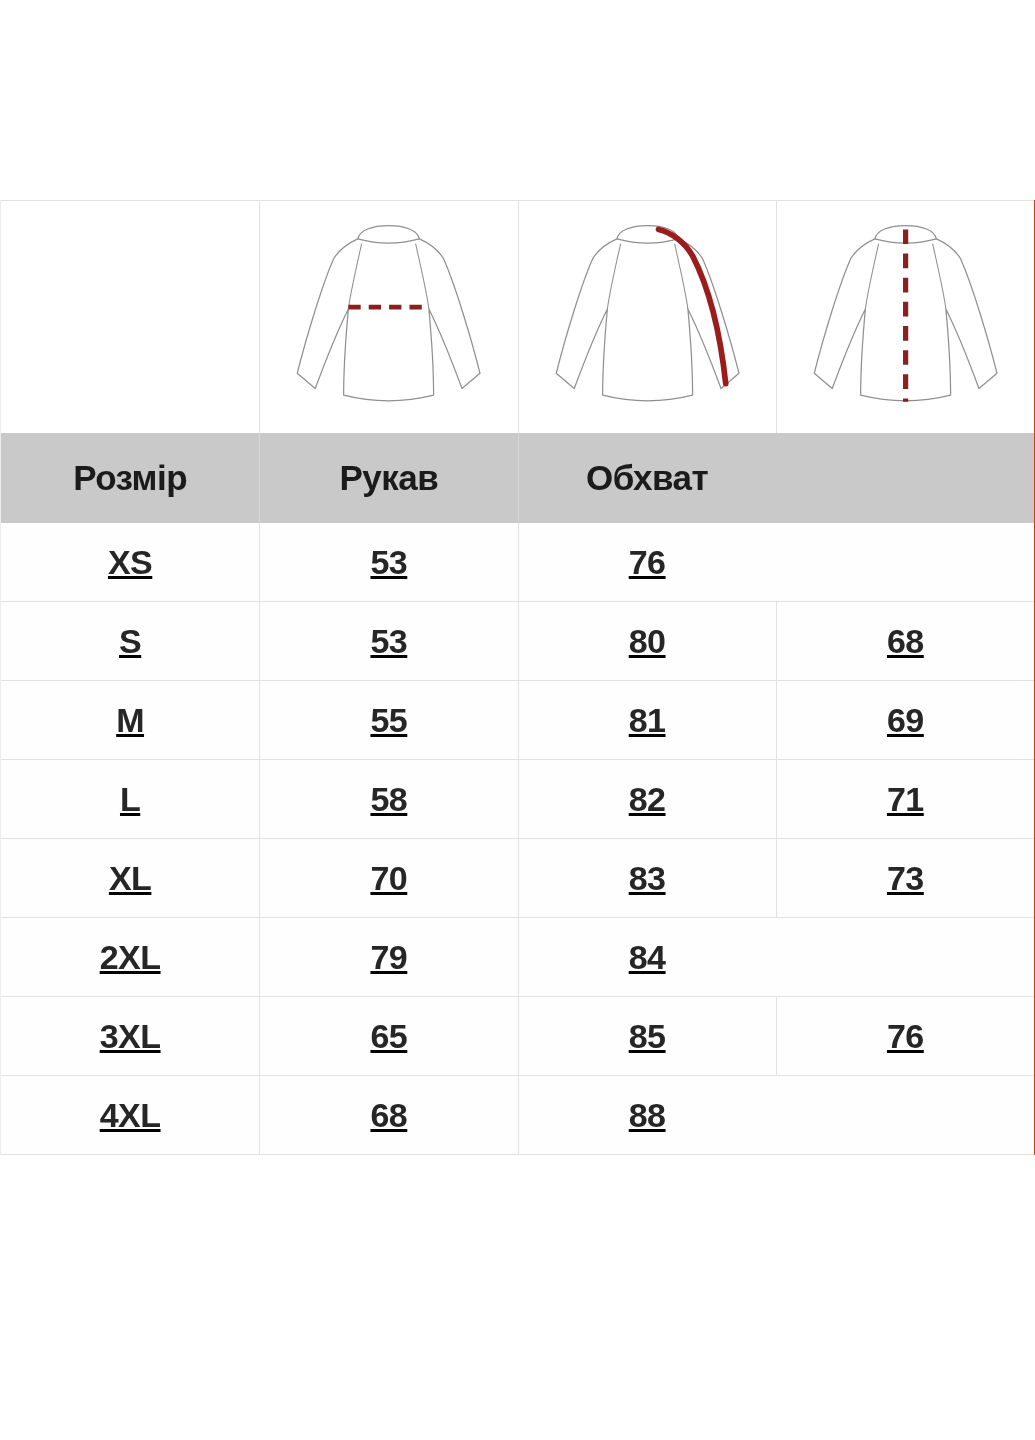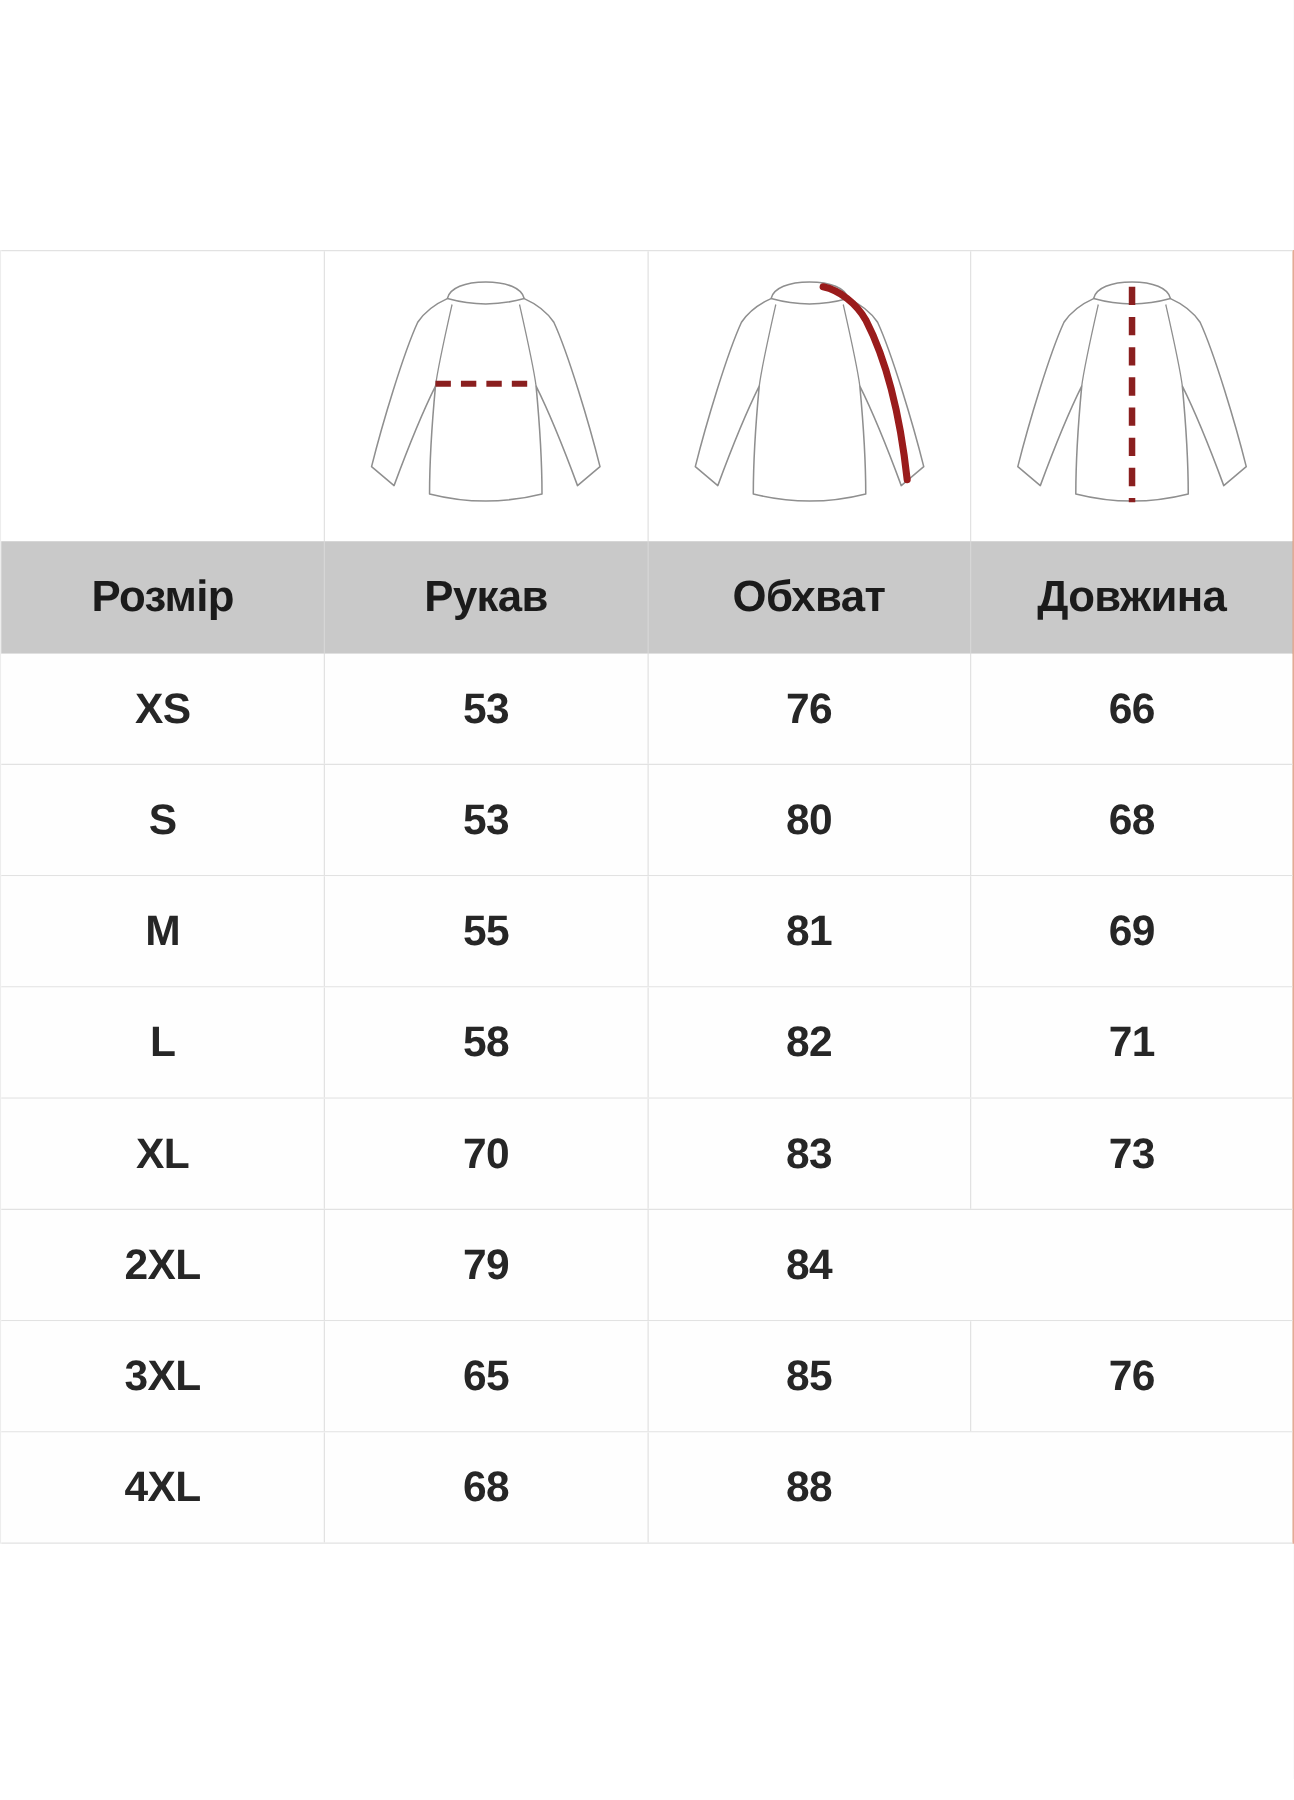--- a/index.html
+++ b/index.html
@@ -55,23 +55,24 @@
     display:flex;align-items:center;justify-content:center;
     font-size:35px;font-weight:700;
     letter-spacing:-0.5px;
     color:var(--header-text);
     border-left:1px solid var(--header-divider);
   }
   .h-cell:first-child{border-left:none;}
   .t-row{
     display:grid;
     grid-template-columns:repeat(4,1fr);
-    height:89px;
+    height:79px;
     background:#fefefe;
     border-bottom:1px solid var(--border);
+    text-decoration:underline;
   }
   .t-cell{
     display:flex;align-items:center;justify-content:center;
     font-size:34px;font-weight:700;
     letter-spacing:-0.5px;
     color:var(--body-text);
     border-left:1px solid var(--border);
   }
   .t-cell:first-child{border-left:none;}
 </style>
@@ -124,29 +125,27 @@
           </g>
           <line x1="129.5" y1="24" x2="129.5" y2="206" stroke="var(--accent-red)" stroke-width="5.5" stroke-dasharray="15.5 10"></line>
         </svg>
       </div>
     </div>
 
     <div class="header-row">
       <div class="h-cell">Розмір</div>
       <div class="h-cell">Рукав</div>
       <div class="h-cell">Обхват</div>
-      <div class="h-cell">Довжина</div>
     </div>
 
     <div>
       <div class="t-row">
         <div class="t-cell">XS</div>
         <div class="t-cell">53</div>
         <div class="t-cell">76</div>
-        <div class="t-cell">66</div>
       </div>
       <div class="t-row">
         <div class="t-cell">S</div>
         <div class="t-cell">53</div>
         <div class="t-cell">80</div>
         <div class="t-cell">68</div>
       </div>
       <div class="t-row">
         <div class="t-cell">M</div>
         <div class="t-cell">55</div>

